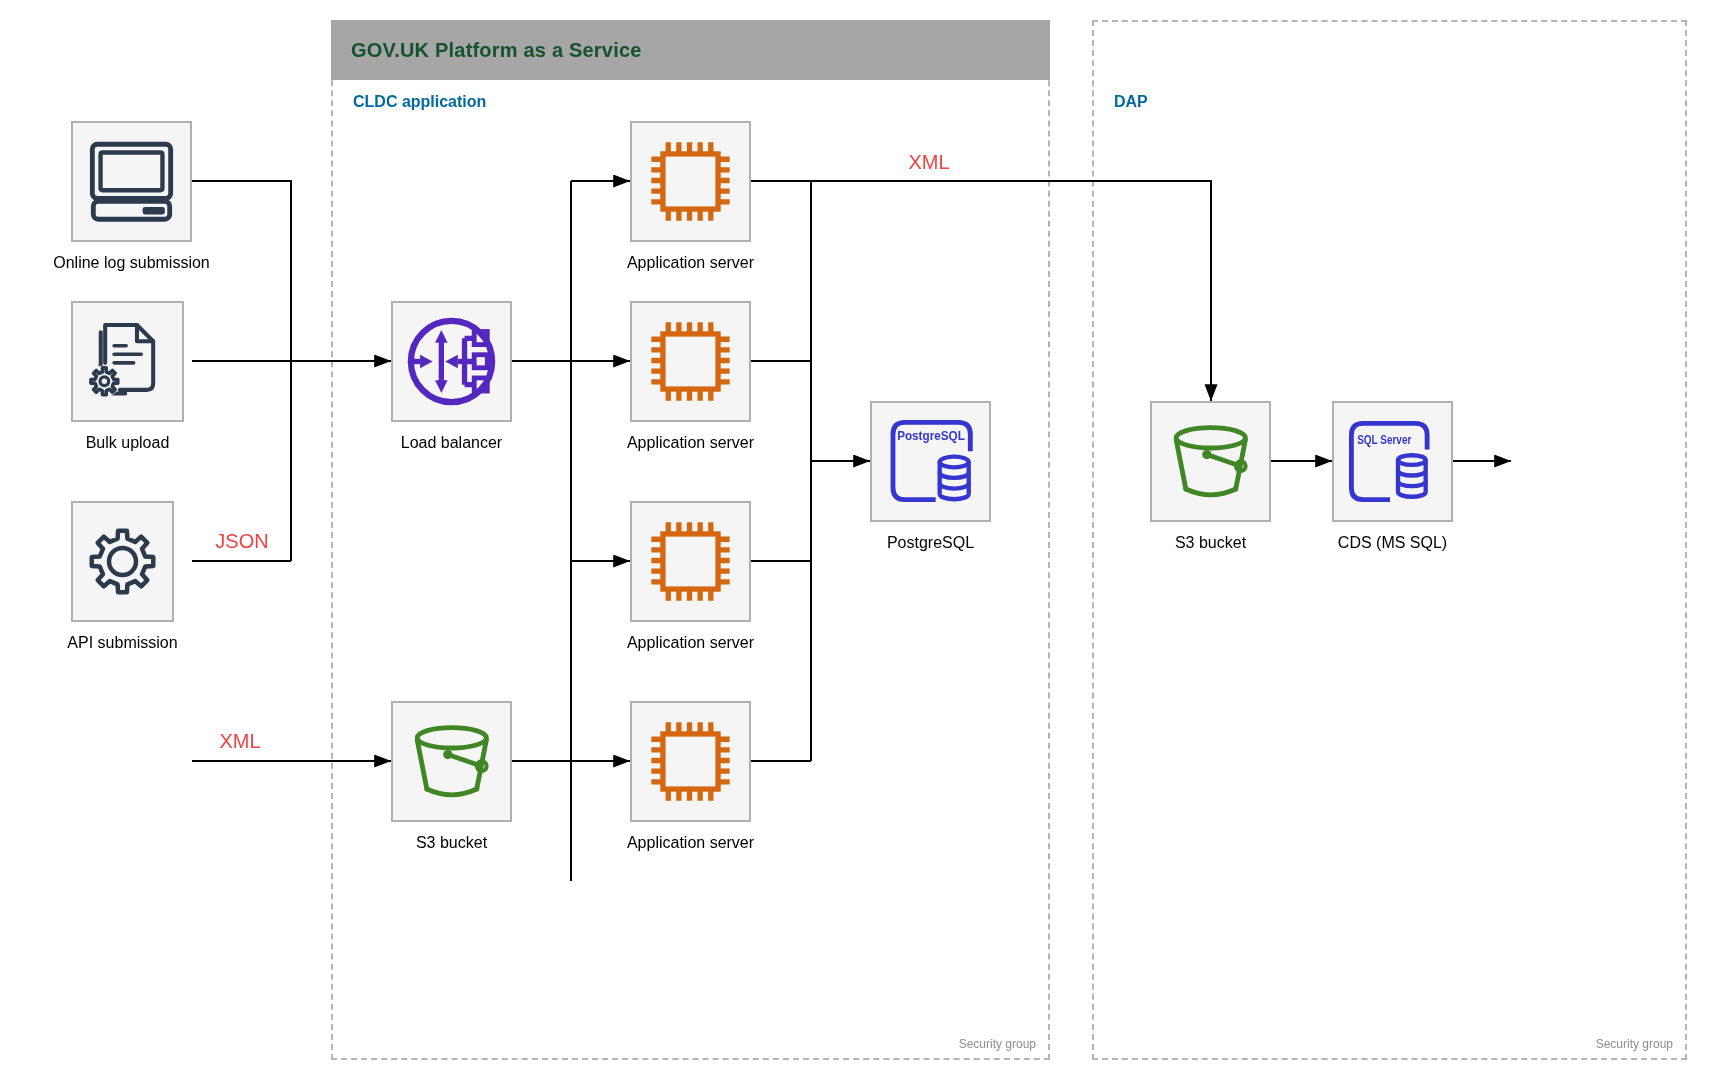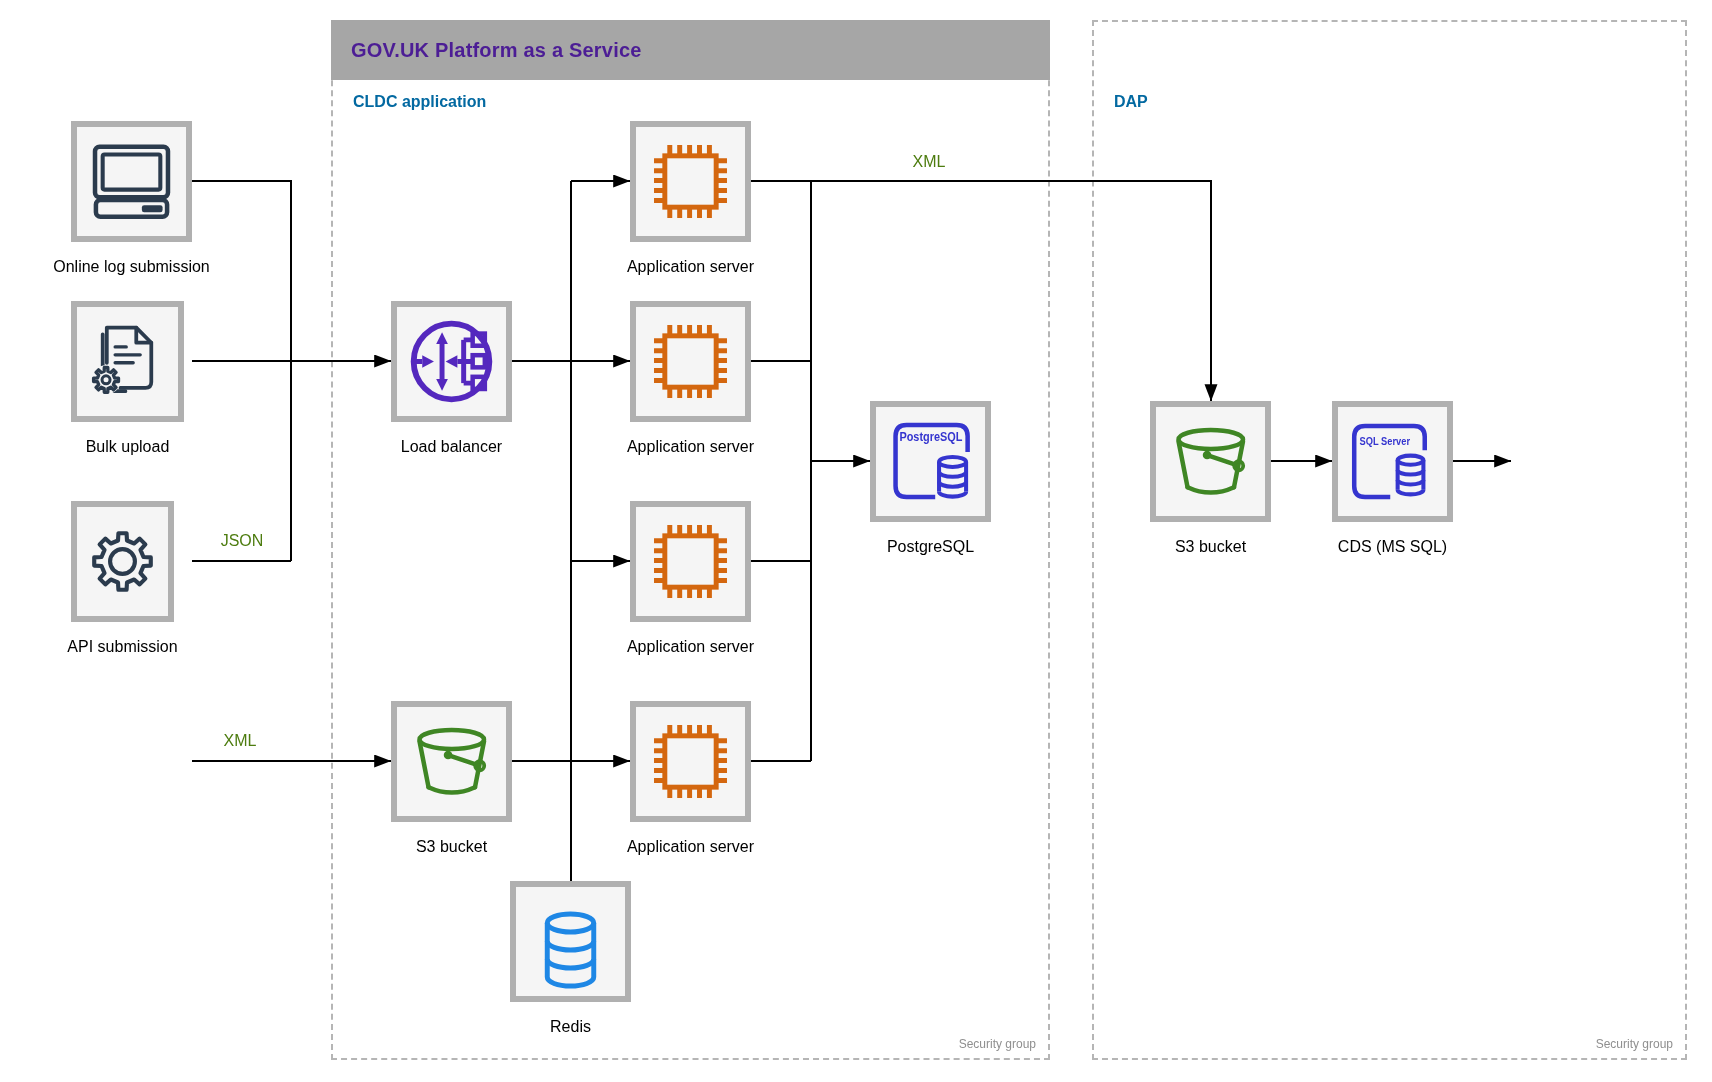--- a/index.html
+++ b/index.html
@@ -14,30 +14,30 @@
   .container{position:absolute;border:2px dashed #b5b5b5;box-sizing:border-box;z-index:0;background:transparent;}
   .container-header{
     position:absolute;left:-2px;top:-2px;right:-2px;height:60px;
     display:flex;align-items:center;padding-left:20px;
     font-size:20px;font-weight:bold;letter-spacing:0.2px;
   }
   .container-sublabel{position:absolute;left:20px;top:71px;font-size:16px;font-weight:bold;color:#0369a1;}
   .container-footer{position:absolute;right:12px;bottom:7px;font-size:12px;}
   .node{
     position:absolute;box-sizing:border-box;z-index:2;
-    background:#f5f5f5;border:6px solid #14b8a6;
+    background:#f5f5f5;border:2px solid #14b8a6;
     display:flex;align-items:center;justify-content:center;
   }
   .node-label{
     position:absolute;top:131px;left:50%;transform:translateX(-50%);
     width:250px;text-align:center;font-size:16px;color:#000;line-height:18px;z-index:2;
   }
   .edge-label{
     position:absolute;transform:translate(-50%,-50%);
-    font-size:16px;color:#4d7c0f;z-index:3;white-space:nowrap;
+    font-size:20px;color:#ef4444;z-index:3;white-space:nowrap;
   }
 </style>
 </head>
 <body>
 
 <div id="canvas" style="background: rgb(255, 255, 255);">
     <svg class="edges" width="1712" height="1082" viewBox="0 0 1712 1082">
   <defs>
     <marker id="arrow" markerWidth="9" markerHeight="7" refX="8.4" refY="3.25" orient="auto" markerUnits="strokeWidth">
       <path d="M0,0 L8.5,3.25 L0,6.5 Z" fill="#000000"></path>
@@ -57,21 +57,21 @@
       <polyline points="751,361 811,361" fill="none" stroke="#000000" stroke-width="2"></polyline>
       <polyline points="751,561 811,561" fill="none" stroke="#000000" stroke-width="2"></polyline>
       <polyline points="751,761 811,761" fill="none" stroke="#000000" stroke-width="2"></polyline>
       <polyline points="811,181 811,761" fill="none" stroke="#000000" stroke-width="2"></polyline>
       <polyline points="811,461 870,461" fill="none" stroke="#000000" stroke-width="2" marker-end="url(#arrow)"></polyline>
       <polyline points="751,181 1211,181 1211,401" fill="none" stroke="#000000" stroke-width="2" marker-end="url(#arrow)"></polyline>
       <polyline points="1271,461 1332,461" fill="none" stroke="#000000" stroke-width="2" marker-end="url(#arrow)"></polyline>
       <polyline points="1453,461 1511,461" fill="none" stroke="#000000" stroke-width="2" marker-end="url(#arrow)"></polyline>
     </svg>
     <div class="container" style="left: 331px; top: 20px; width: 719px; height: 1040px; border-color: rgb(181, 181, 181);">
-      <div class="container-header" style="background: rgb(166, 166, 166); color: #4c1d95;">GOV.UK Platform as a Service</div>
+      <div class="container-header" style="background: rgb(166, 166, 166); color: #14532d;">GOV.UK Platform as a Service</div>
       <div class="container-sublabel">CLDC application</div>
       <div class="container-footer" style="color: rgb(143, 143, 143);">Security group</div>
     </div>
     <div class="container" style="left: 1092px; top: 20px; width: 595px; height: 1040px; border-color: rgb(181, 181, 181);">
       <div class="container-sublabel">DAP</div>
       <div class="container-footer" style="color: rgb(143, 143, 143);">Security group</div>
     </div>
     <div class="node" style="left: 71px; top: 121px; width: 121px; height: 121px; background: rgb(245, 245, 245); border-color: rgb(176, 176, 176);">
       <svg width="117" height="117" viewBox="0 0 121 121" font-family="Liberation Sans, sans-serif">
     <g fill="none" stroke="#2B3B4D" stroke-width="5" stroke-linejoin="round">
@@ -191,33 +191,20 @@
       <path d="M70,61 V94"></path>
           <path d="M100,61 V94"></path>
       <path d="M70,94 A15,5.5 0 0 0 100,94"></path>
       <path d="M70,72 A15,5.5 0 0 0 100,72"></path>
       <path d="M70,83 A15,5.5 0 0 0 100,83"></path>
     </g>
     <text x="61" y="38" text-anchor="middle" font-size="13.5" font-weight="bold" fill="#3535CF" textLength="70" lengthAdjust="spacingAndGlyphs">PostgreSQL</text>
       </svg>
       <div class="node-label" style="color: rgb(0, 0, 0);">PostgreSQL</div>
     </div>
-    <div class="node" style="left: 510px; top: 881px; width: 121px; height: 121px; background: rgb(245, 245, 245); border-color: rgb(176, 176, 176);">
-      <svg width="117" height="117" viewBox="0 0 121 121" font-family="Liberation Sans, sans-serif">
-    <g stroke="#1E87E5" stroke-width="5.5" fill="none">
-      <ellipse cx="60.5" cy="40" rx="25.8" ry="10"></ellipse>
-      <path d="M34.7,40 V100"></path>
-      <path d="M86.3,40 V100"></path>
-      <path d="M34.7,100 A25.8,10 0 0 0 86.3,100"></path>
-      <path d="M34.7,60 A25.8,10 0 0 0 86.3,60"></path>
-      <path d="M34.7,80 A25.8,10 0 0 0 86.3,80"></path>
-    </g>
-      </svg>
-      <div class="node-label" style="color: rgb(0, 0, 0);">Redis</div>
-    </div>
     <div class="node" style="left: 1150px; top: 401px; width: 121px; height: 121px; background: rgb(245, 245, 245); border-color: rgb(176, 176, 176);">
       <svg width="117" height="117" viewBox="0 0 121 121" font-family="Liberation Sans, sans-serif">
     <g stroke="#3F8624" stroke-width="5" fill="none" stroke-linecap="round">
       <ellipse cx="60.8" cy="36" rx="35.8" ry="10.5"></ellipse>
       <path d="M25,38 L35,89"></path>
       <path d="M96.6,38 L86.6,89"></path>
       <path d="M35,89 Q60.8,101 86.6,89"></path>
       <path d="M56.7,53.3 L89,64.3"></path>
       <circle cx="91.8" cy="65.2" r="5" stroke-width="4.2"></circle>
     </g>

